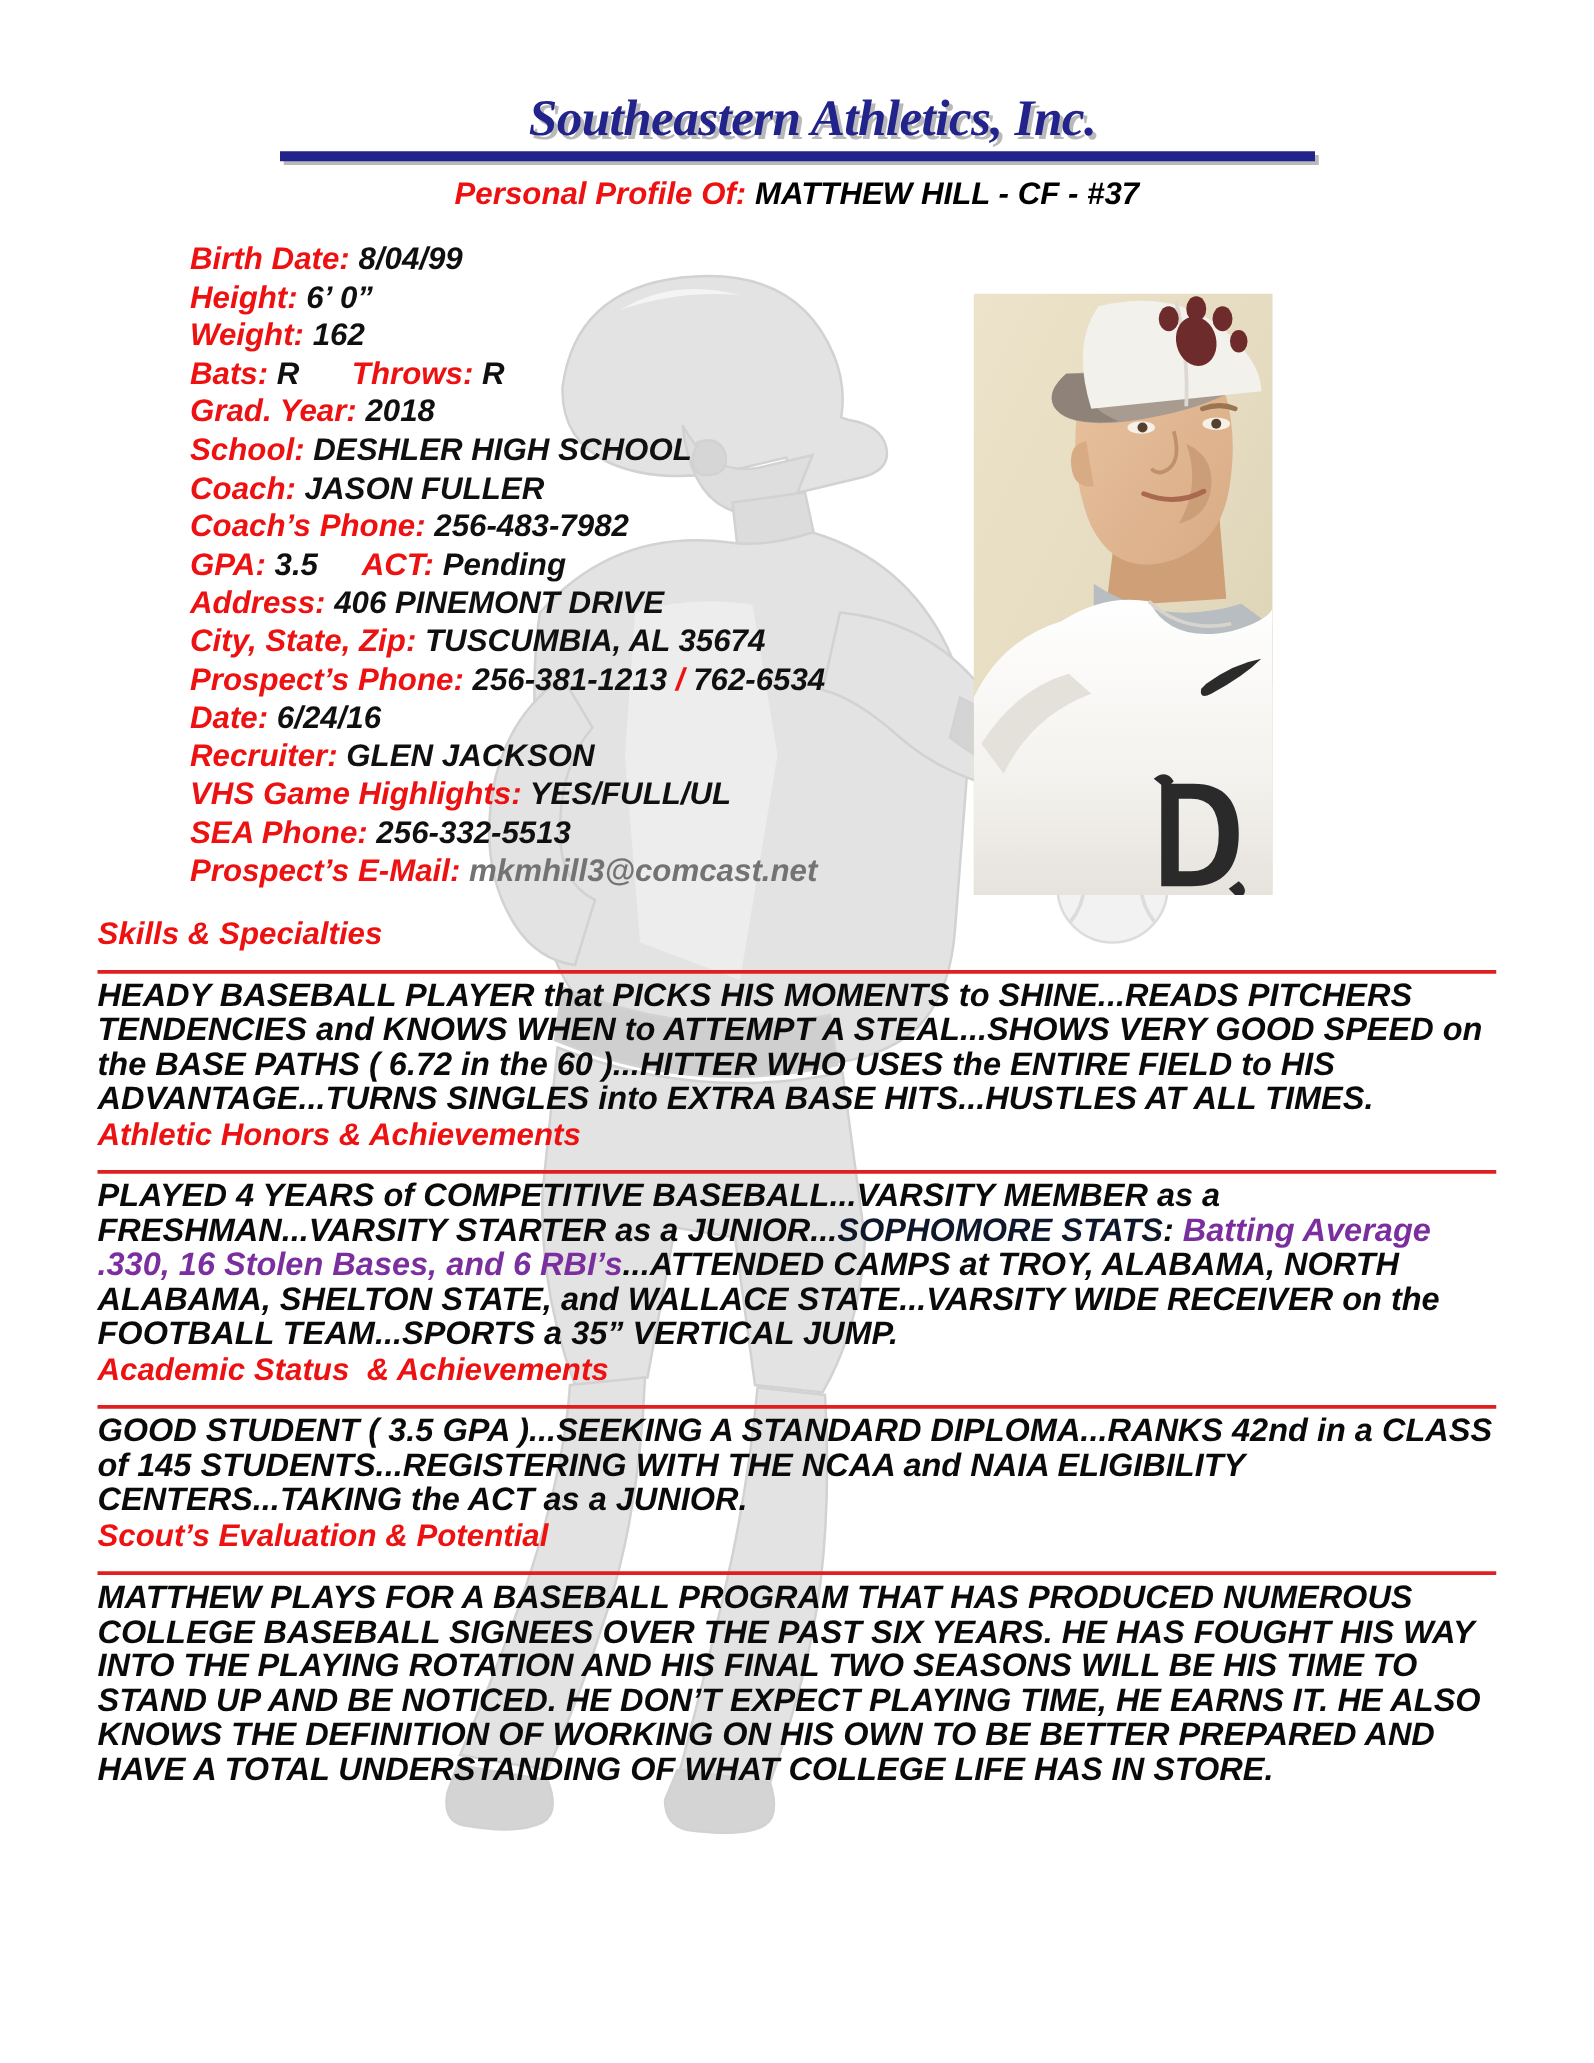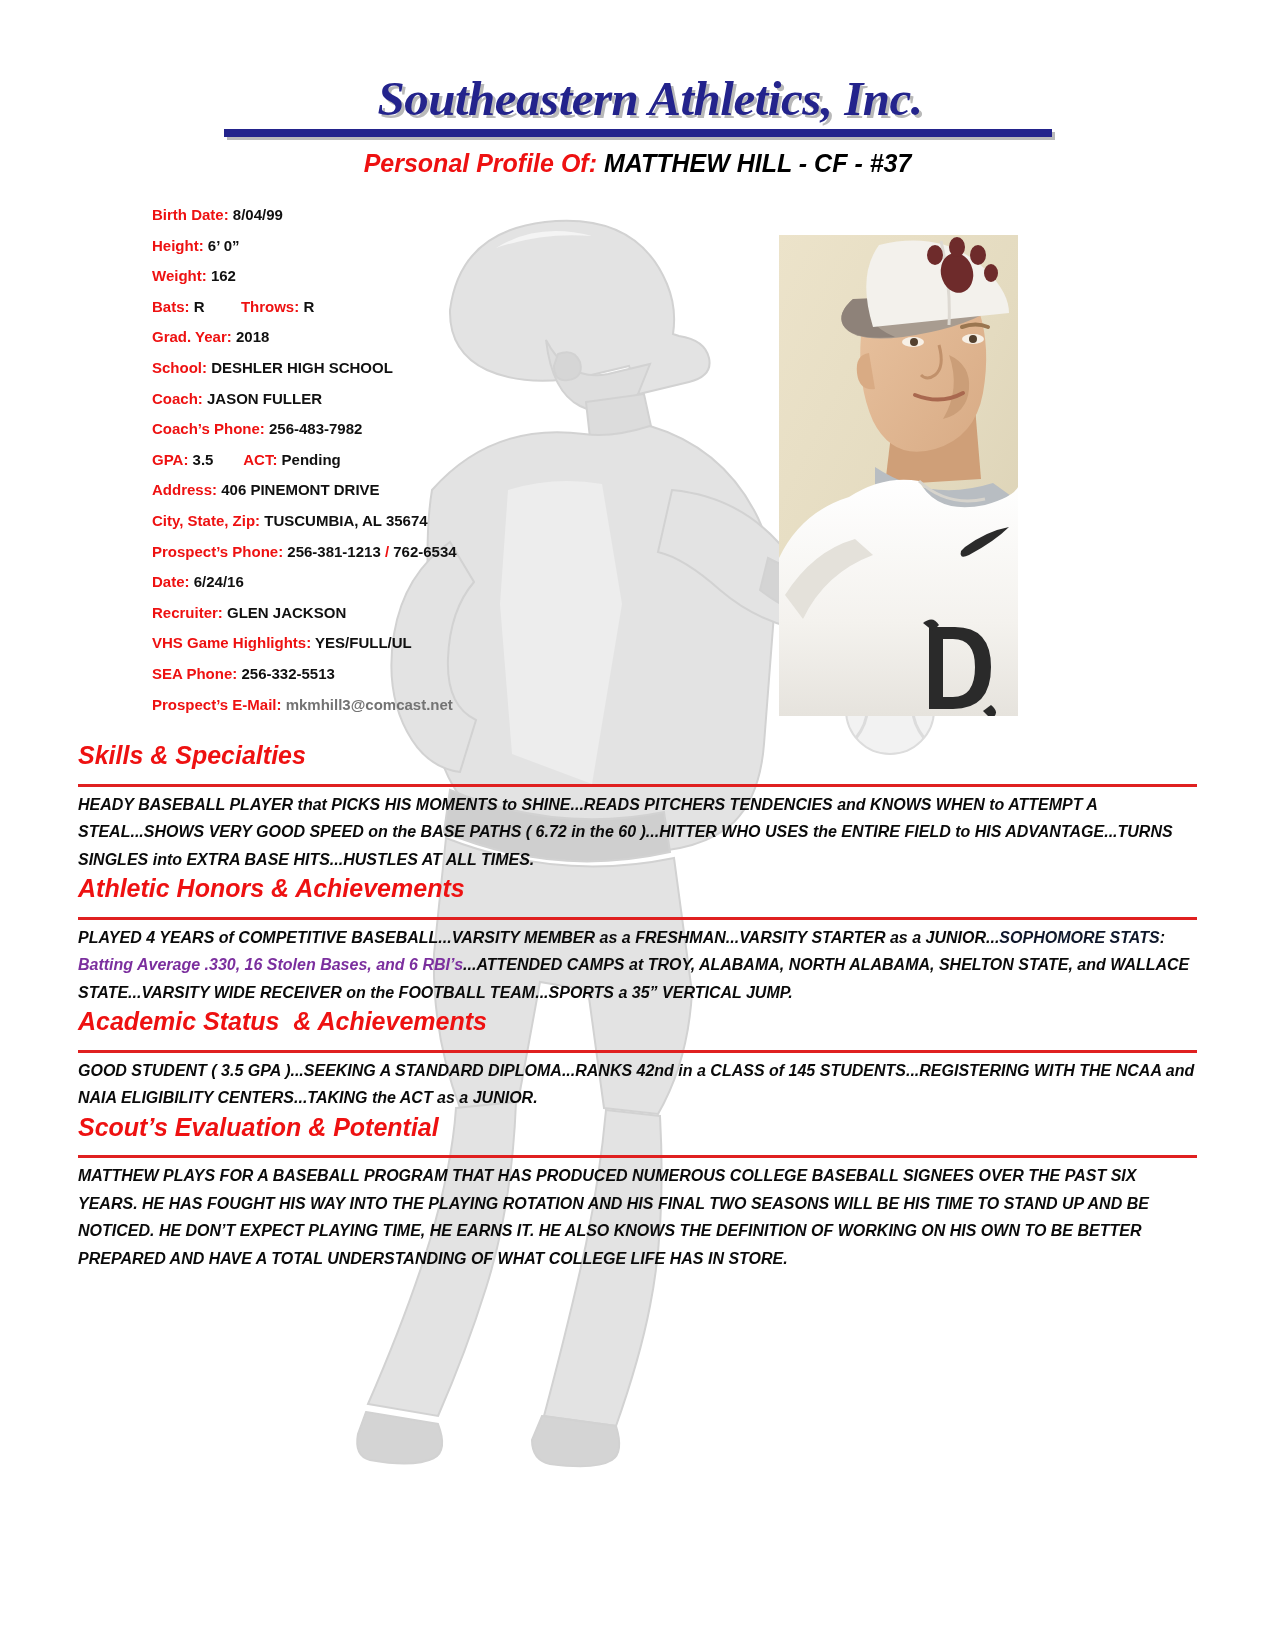--- a/index.html
+++ b/index.html
@@ -35,21 +35,21 @@
   .header {
     position: relative;
     z-index: 3;
     text-align: center;
     padding-top: 74px;
   }
   .brand-title {
     font-family: "Liberation Serif", "DejaVu Serif", serif;
     font-style: italic;
     font-weight: bold;
-    font-size: 49px;
+    font-size: 41px;
     letter-spacing: -0.5px;
     color: #23238c;
     line-height: 1;
     margin: 0;
     text-shadow: 3px 3px 0 #b9b9b9;
     padding-left: 25px;
   }
   .brand-rule {
     width: 828px;
     height: 8px;
@@ -68,22 +68,23 @@
   .profile-line .val { color: #000000; }
 
   
   .info {
     position: relative;
     z-index: 3;
     margin: 24px 0 0 152px;
     width: 640px;
   }
   .info-row {
-    font-size: 15px;
-    font-weight: bold;
+    font-size: 25px;
+    font-weight: bold;
+    font-style: italic;
     line-height: 30.6px;
     white-space: nowrap;
     color: #000000;
   }
   .info-row .lbl { color: #ee1111; }
   .info-row .val { color: #101010; }
   .info-row .sep { color: #ee1111; }
   .info-row .email { color: #737373; }
 
   
@@ -111,21 +112,21 @@
     font-weight: bold;
     font-style: italic;
     color: #ee1111;
     line-height: 1.06;
     padding-bottom: 15px;
     border-bottom: 3px solid #e02020;
     margin-bottom: 4px;
     white-space: pre;
   }
   .sec-body {
-    font-size: 16px;
+    font-size: 26px;
     font-weight: bold;
     font-style: italic;
     color: #0a0a0a;
     line-height: 27.5px;
     text-align: left;
   }
   .sec-body .hl-blue { color: #0f172a; }
   .sec-body .hl-purple { color: #7b2f9e; }
 </style>
 </head>

